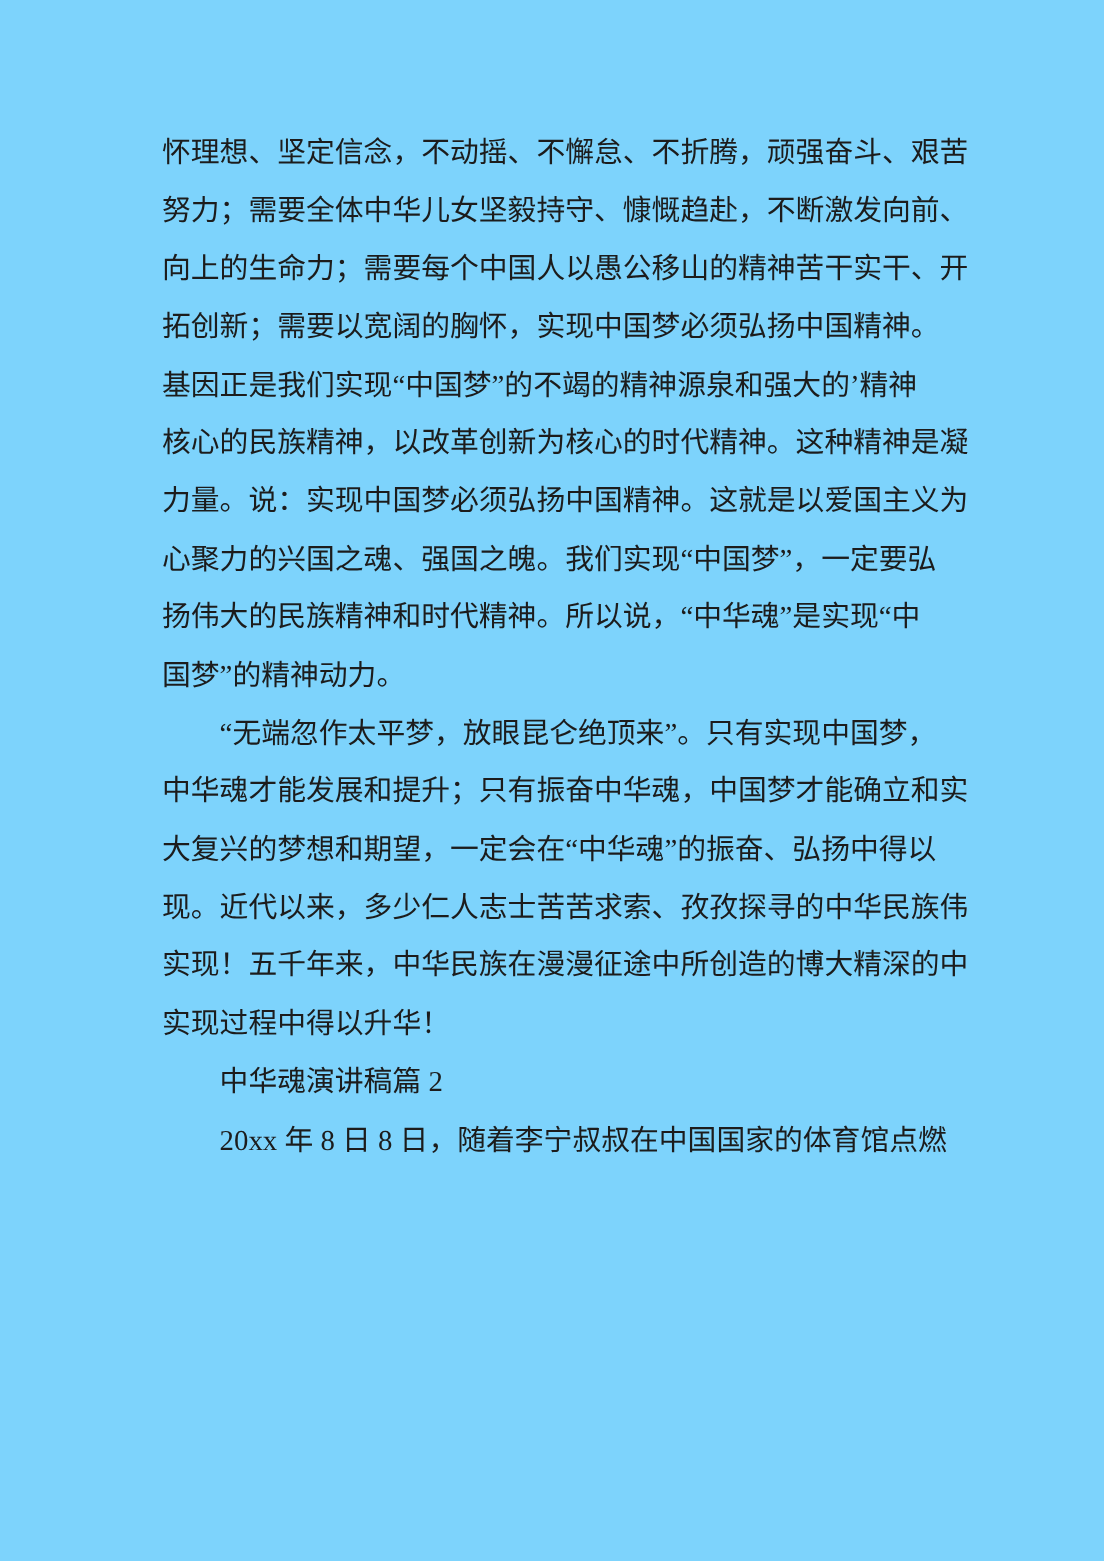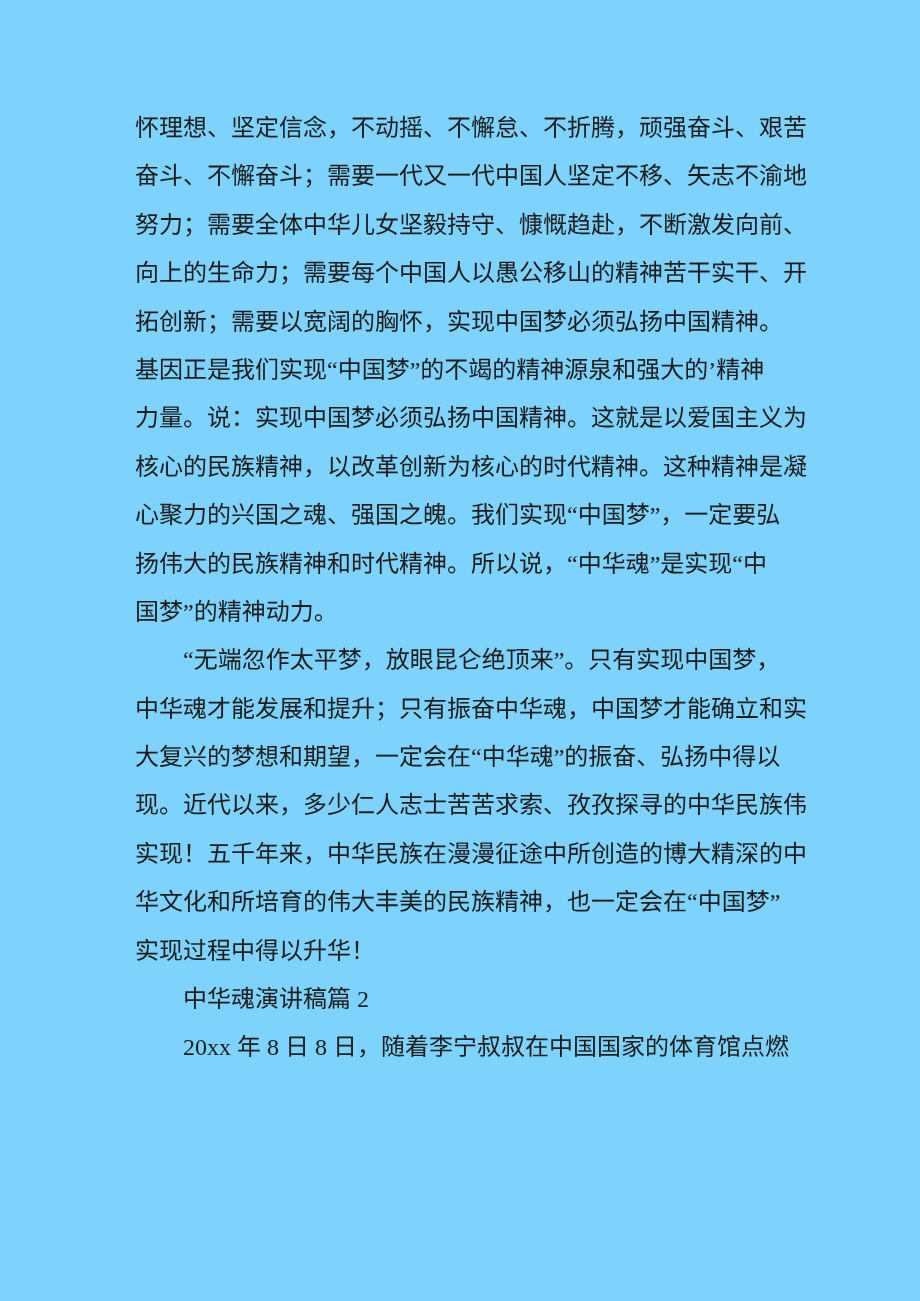--- a/index.html
+++ b/index.html
@@ -32,33 +32,31 @@
     overflow: visible;
     text-align: justify;
   }
 </style>
 </head>
 <body>
 
 <div class="page">
   <div class="textblock">
     <div class="line">怀理想、坚定信念，不动摇、不懈怠、不折腾，顽强奋斗、艰苦</div>
-    <div class="line">奋斗、不懈奋斗；需要一代又一代中国人坚定不移、矢志不渝地</div>
     <div class="line">努力；需要全体中华儿女坚毅持守、慷慨趋赴，不断激发向前、</div>
     <div class="line">向上的生命力；需要每个中国人以愚公移山的精神苦干实干、开</div>
     <div class="line">拓创新；需要以宽阔的胸怀，实现中国梦必须弘扬中国精神。</div>
     <div class="line">基因正是我们实现“中国梦”的不竭的精神源泉和强大的’精神</div>
+    <div class="line">核心的民族精神，以改革创新为核心的时代精神。这种精神是凝</div>
     <div class="line">力量。说：实现中国梦必须弘扬中国精神。这就是以爱国主义为</div>
-    <div class="line">核心的民族精神，以改革创新为核心的时代精神。这种精神是凝</div>
     <div class="line">心聚力的兴国之魂、强国之魄。我们实现“中国梦”，一定要弘</div>
     <div class="line">扬伟大的民族精神和时代精神。所以说，“中华魂”是实现“中</div>
     <div class="line">国梦”的精神动力。</div>
     <div class="line">　　“无端忽作太平梦，放眼昆仑绝顶来”。只有实现中国梦，</div>
     <div class="line">中华魂才能发展和提升；只有振奋中华魂，中国梦才能确立和实</div>
     <div class="line">大复兴的梦想和期望，一定会在“中华魂”的振奋、弘扬中得以</div>
     <div class="line">现。近代以来，多少仁人志士苦苦求索、孜孜探寻的中华民族伟</div>
     <div class="line">实现！五千年来，中华民族在漫漫征途中所创造的博大精深的中</div>
-    <div class="line">华文化和所培育的伟大丰美的民族精神，也一定会在“中国梦”</div>
     <div class="line">实现过程中得以升华！</div>
     <div class="line">　　中华魂演讲稿篇 2</div>
     <div class="line">　　20xx 年 8 日 8 日，随着李宁叔叔在中国国家的体育馆点燃</div>
   </div>
 </div>
 
 </body></html>

